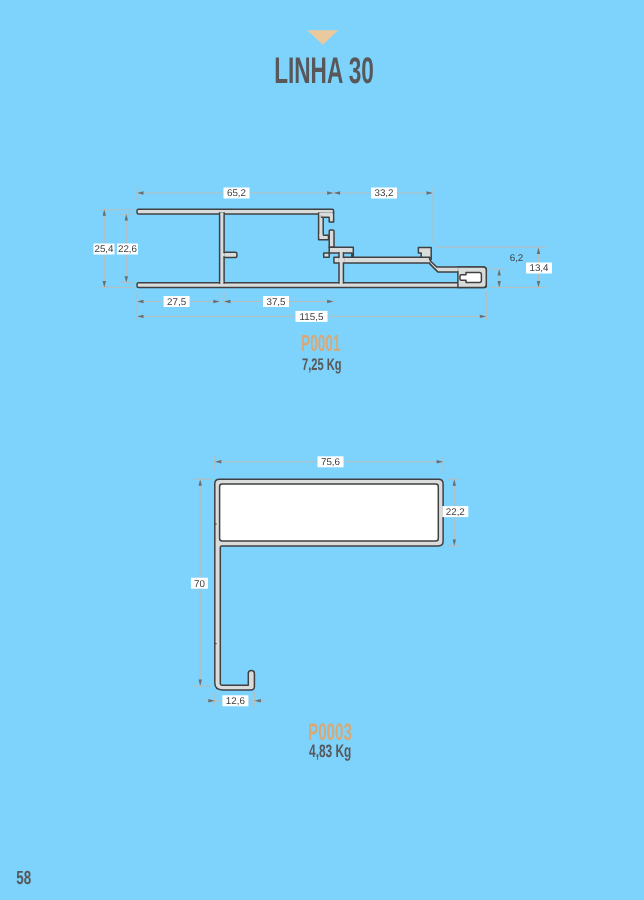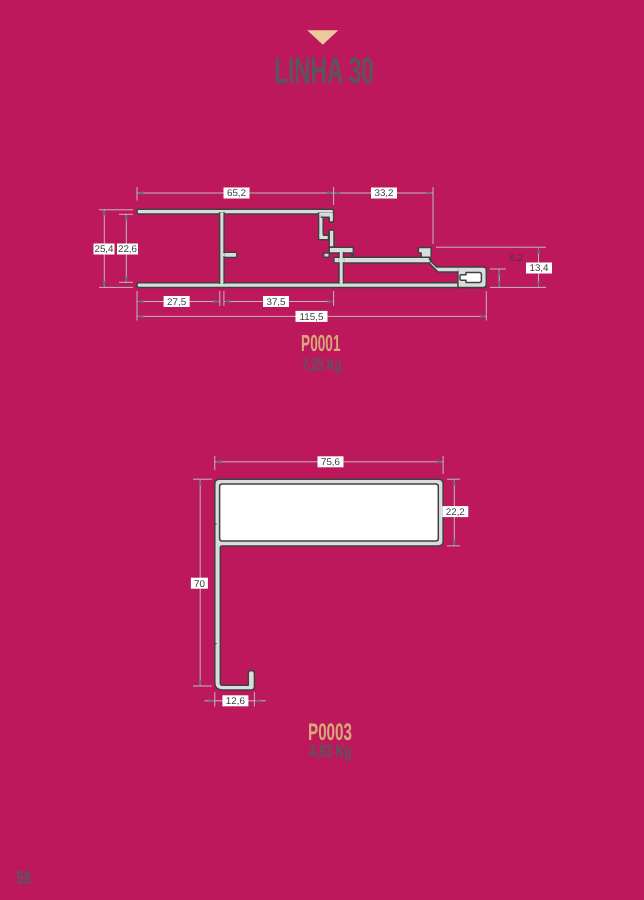--- a/index.html
+++ b/index.html
@@ -1,16 +1,16 @@
 <!DOCTYPE html>
 <html><head>
 <meta charset="utf-8">
 <style>
 html,body{margin:0;padding:0;background:#ffffff;}
-#page{position:relative;width:644px;height:900px;background:#be185d;overflow:hidden;}
+#page{position:relative;width:644px;height:900px;background:#7dd3fc;overflow:hidden;}
 </style>
 </head>
 <body>
 <div id="page">
 <svg width="644" height="900" viewBox="0 0 644 900" text-rendering="geometricPrecision">
 
 <polygon points="307.2,30.2 338.3,30.2 322.8,44.8" fill="#ebc99e"></polygon>
 
 <text x="324.0" y="83.2" font-family="Liberation Sans, sans-serif" font-size="37" font-weight="bold" fill="#58585b" text-anchor="middle" textLength="99.5" lengthAdjust="spacingAndGlyphs">LINHA 30</text>
 

